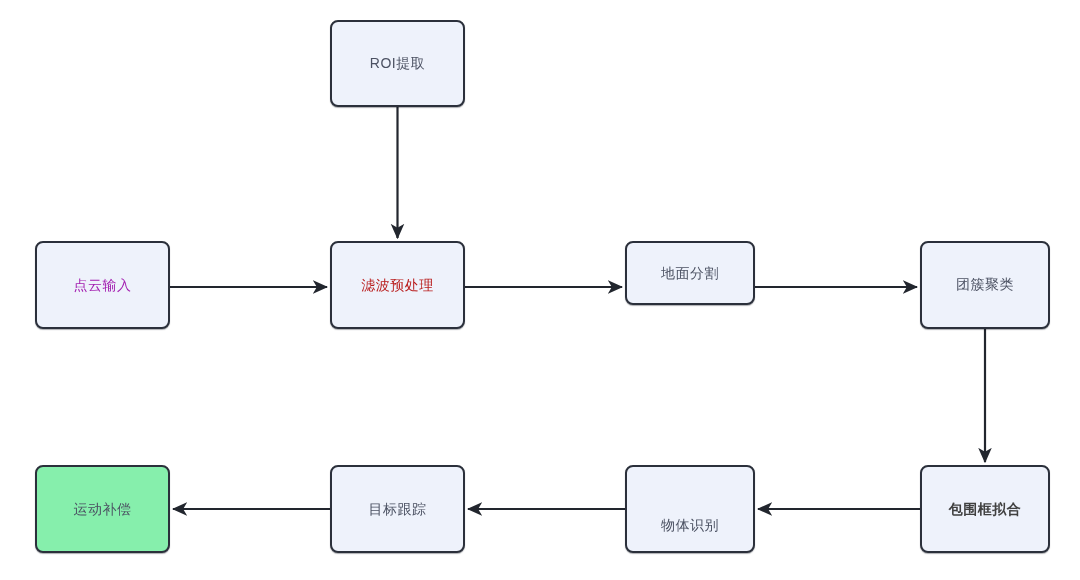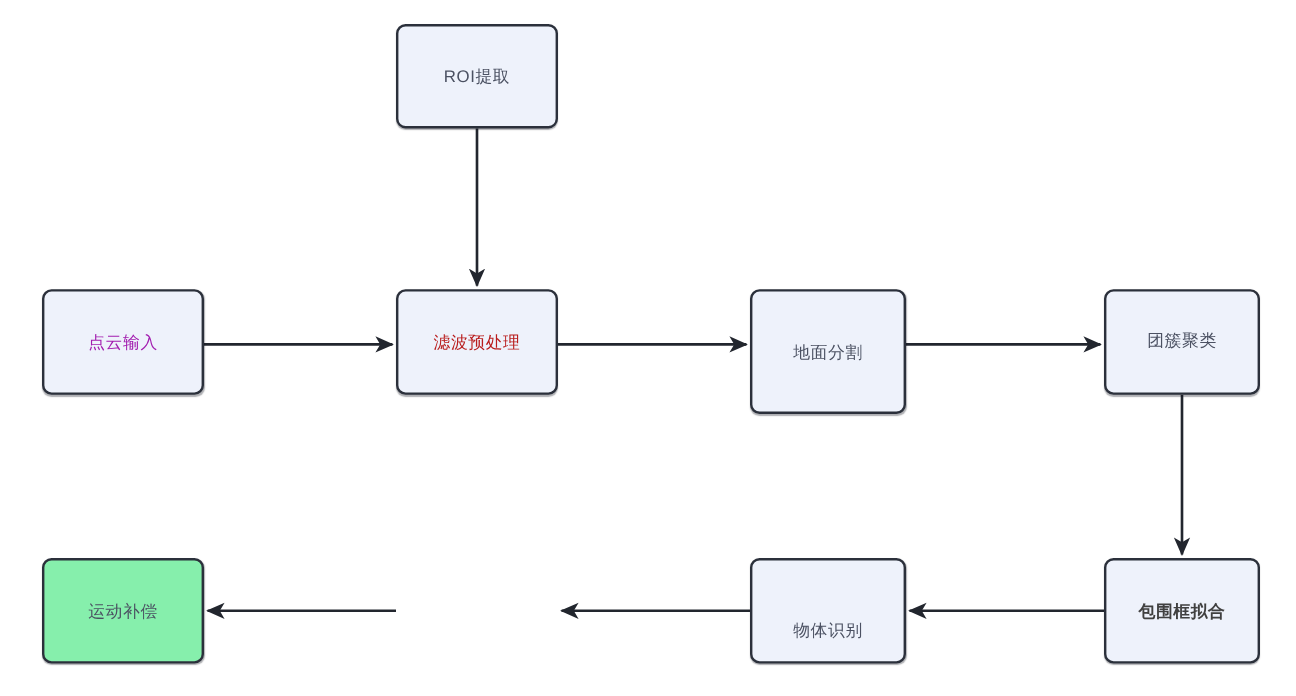--- a/index.html
+++ b/index.html
@@ -80,34 +80,37 @@
   </div>
 
   <div class="node" id="node-input" style="left: 35px; top: 241px; width: 135px; height: 88px; background: rgb(238, 242, 251); border-color: rgb(43, 48, 59);">
     <span class="node-label" style="color: #a21caf;">点云输入</span>
   </div>
 
   <div class="node" id="node-filter" style="left: 330px; top: 241px; width: 135px; height: 88px; background: rgb(238, 242, 251); border-color: rgb(43, 48, 59);">
     <span class="node-label" style="color: #b91c1c;">滤波预处理</span>
   </div>
 
-  <div class="node" id="node-ground" style="left: 625px; top: 241px; width: 130px; height: 104px; background: rgb(238, 242, 251); border-color: rgb(43, 48, 59);">
+  <div class="node" id="node-ground" style="left: 625px; top: 241px; width: 130px; height: 64px; background: rgb(238, 242, 251); border-color: rgb(43, 48, 59);">
     <span class="node-label" style="color: rgb(75, 81, 98);">地面分割</span>
   </div>
 
   <div class="node" id="node-cluster" style="left: 920px; top: 241px; width: 130px; height: 88px; background: rgb(238, 242, 251); border-color: rgb(43, 48, 59);">
     <span class="node-label" style="color: rgb(75, 81, 98); font-family: Liberation Mono, monospace;">团簇聚类</span>
   </div>
 
   <div class="node" id="node-bbox" style="left: 920px; top: 465px; width: 130px; height: 88px; background: rgb(238, 242, 251); border-color: rgb(43, 48, 59);">
     <span class="node-label" style="color: #404040; font-weight: bold;">包围框拟合</span>
   </div>
 
   <div class="node" id="node-recognize" style="left: 625px; top: 465px; width: 130px; height: 88px; background: rgb(238, 242, 251); border-color: rgb(43, 48, 59);">
     <span class="node-label" style="color: rgb(75, 81, 98); margin-top: 32px;">物体识别</span>
   </div>
 
+  <div class="node" id="node-track" style="left: 330px; top: 465px; width: 135px; height: 88px; background: rgb(238, 242, 251); border-color: rgb(43, 48, 59);">
+    <span class="node-label" style="color: rgb(75, 81, 98);">目标跟踪</span>
+  </div>
 
   <div class="node" id="node-motion" style="left: 35px; top: 465px; width: 135px; height: 88px; background: #86efac; border-color: rgb(43, 48, 59);">
     <span class="node-label" style="color: rgb(75, 81, 98);">运动补偿</span>
   </div>
 
 </div>
 
 </body></html>

